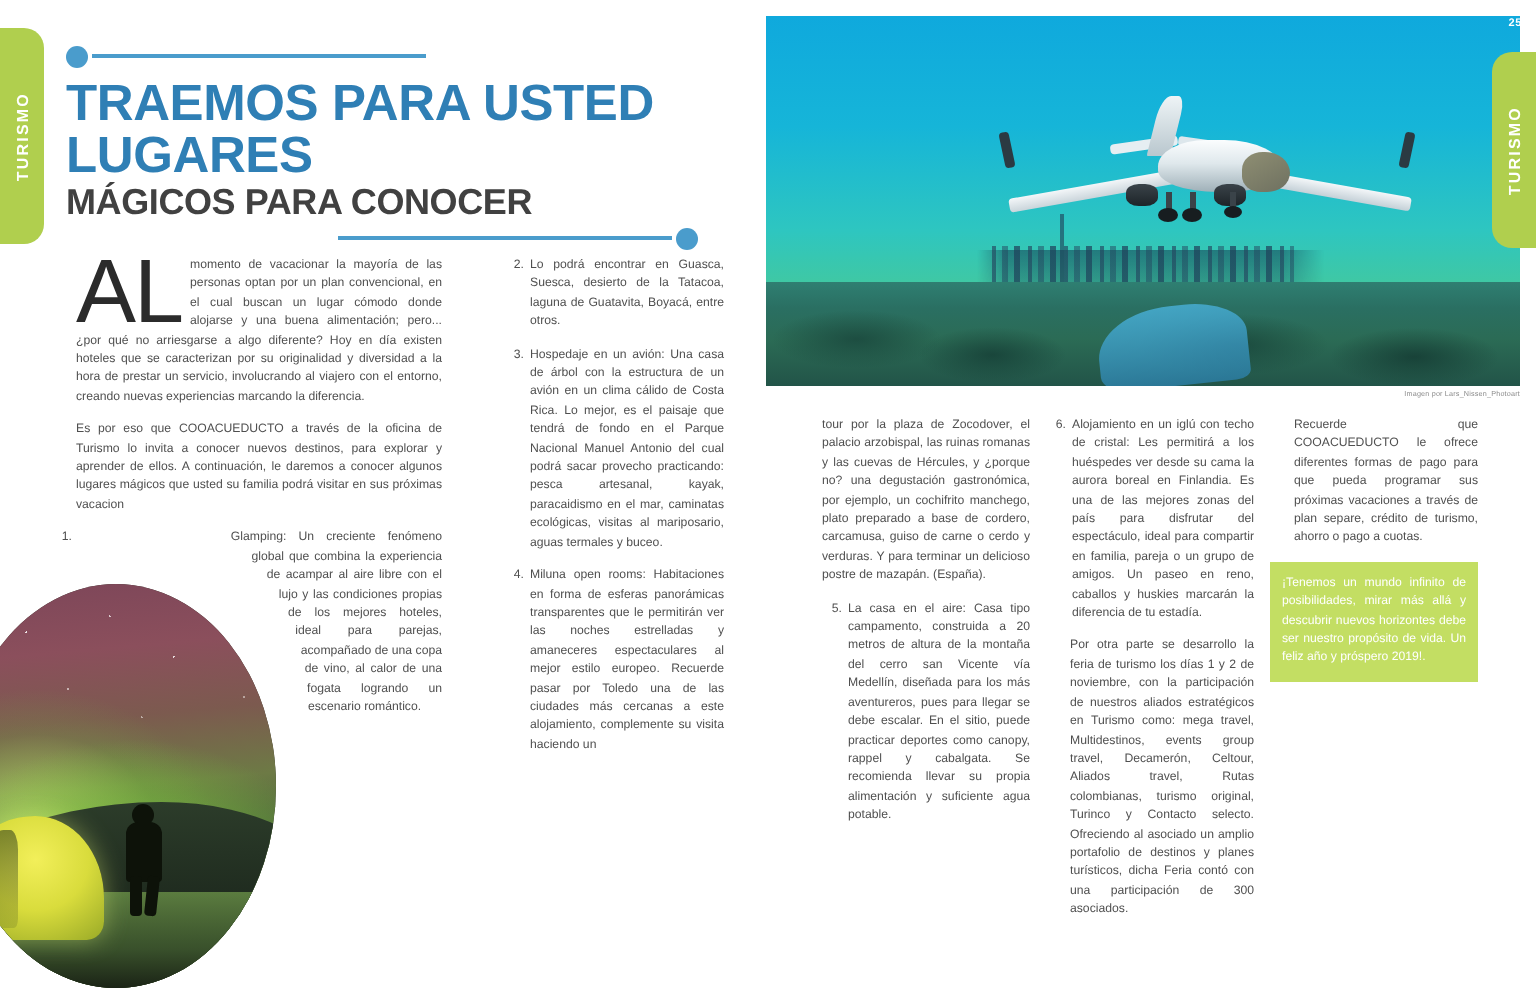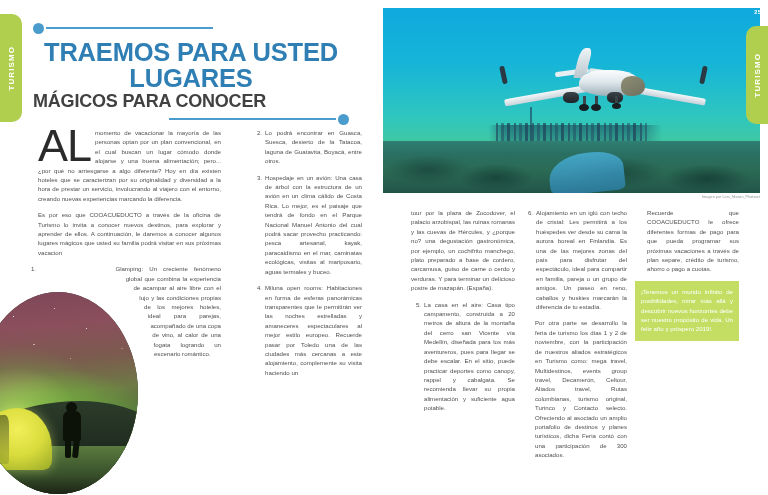--- a/index.html
+++ b/index.html
@@ -37,21 +37,21 @@
   .headline-wrap{position:absolute;left:33px;top:22px;width:316px;}
   .rule-row{display:flex;align-items:center;height:12px;}
   .rule-dot{width:11px;height:11px;border-radius:50%;background:#4a9ccc;flex:none;}
   .rule-line{height:2px;background:#4a9ccc;flex:none;}
   .rule-top .rule-line{width:167px;margin-left:2px;}
   .rule-bot{justify-content:flex-end;margin-top:3px;}
   .rule-bot .rule-line{width:167px;margin-right:2px;}
   h1{margin:0;padding:0;line-height:1.0;}
   .hl1{
     display:block;color:#2f7fb5;font-size:25.5px;font-weight:bold;
-    letter-spacing:-0.2px;margin-top:6px;text-align:center;
+    letter-spacing:-0.2px;margin-top:6px;
   }
   .hl2{
     display:block;color:#414141;font-size:18px;font-weight:bold;
     letter-spacing:-0.2px;margin-top:1px;
   }
 
   
   .col{
     position:absolute;
     font-size:6.1px;

